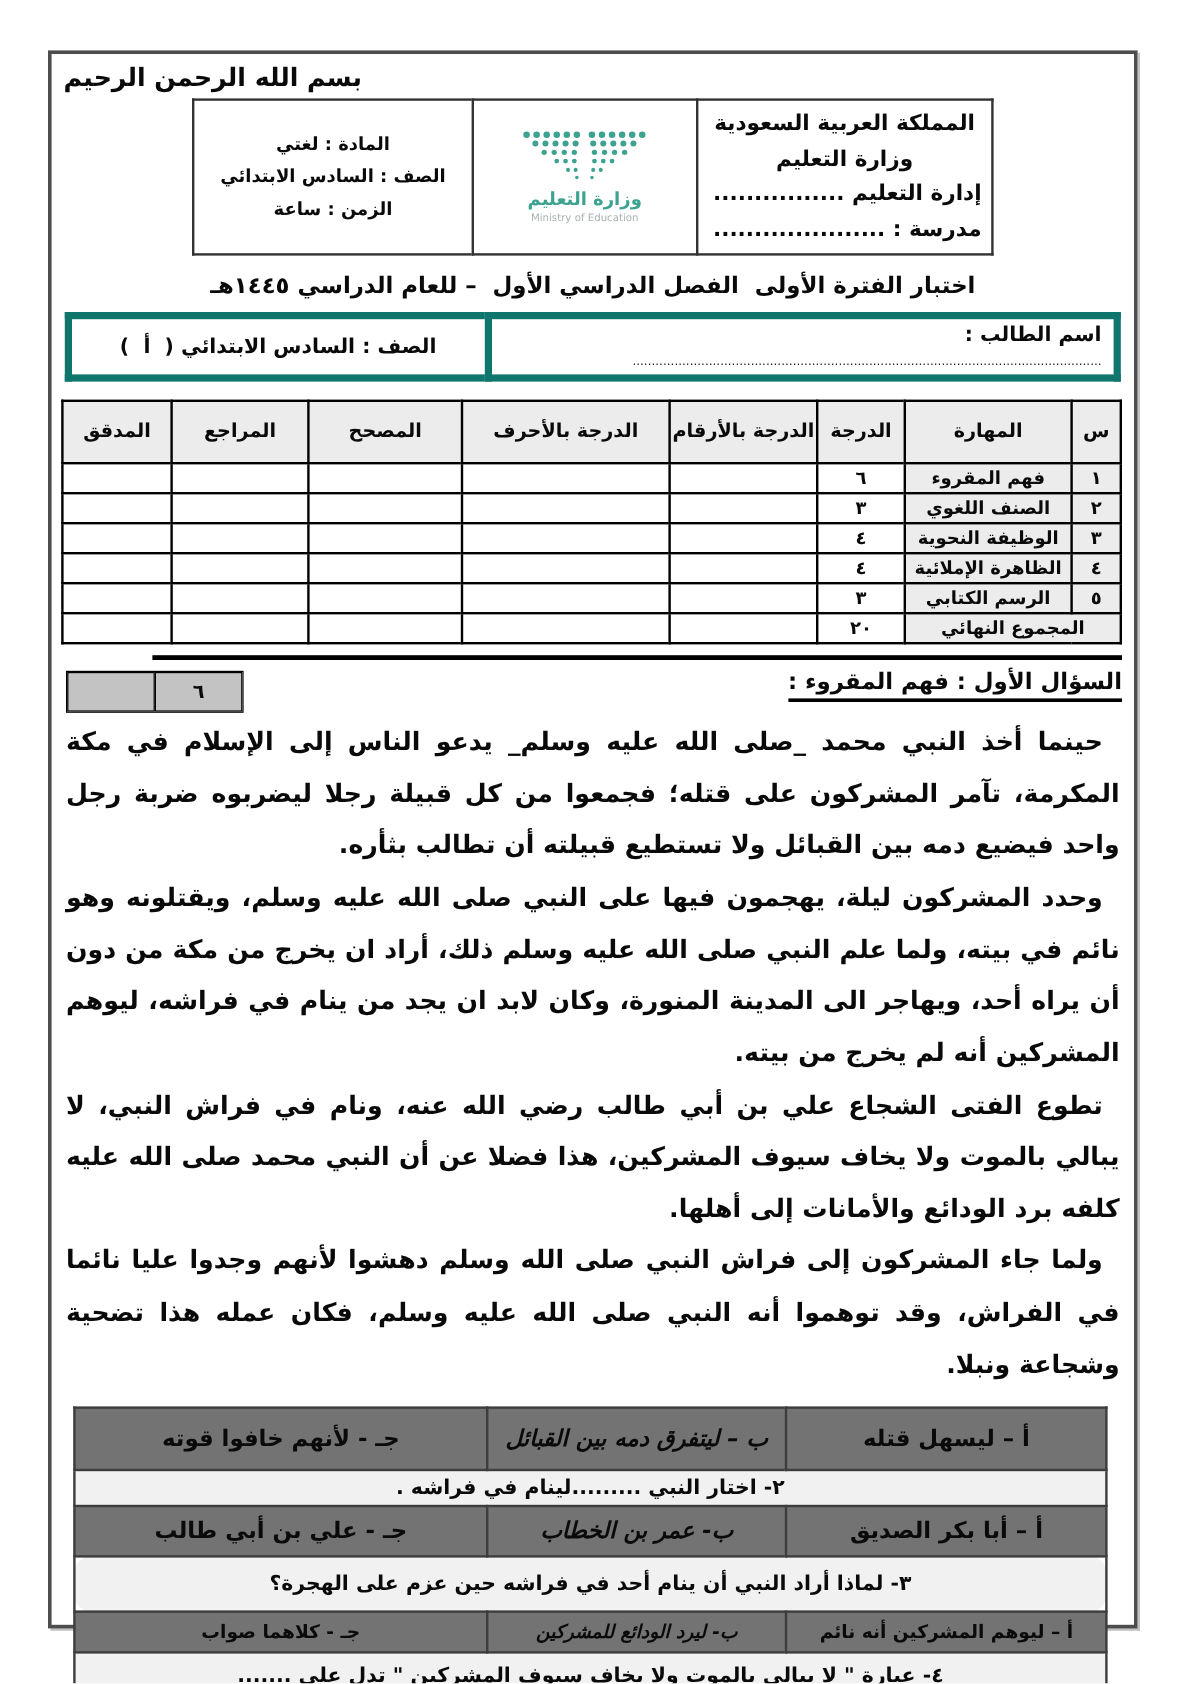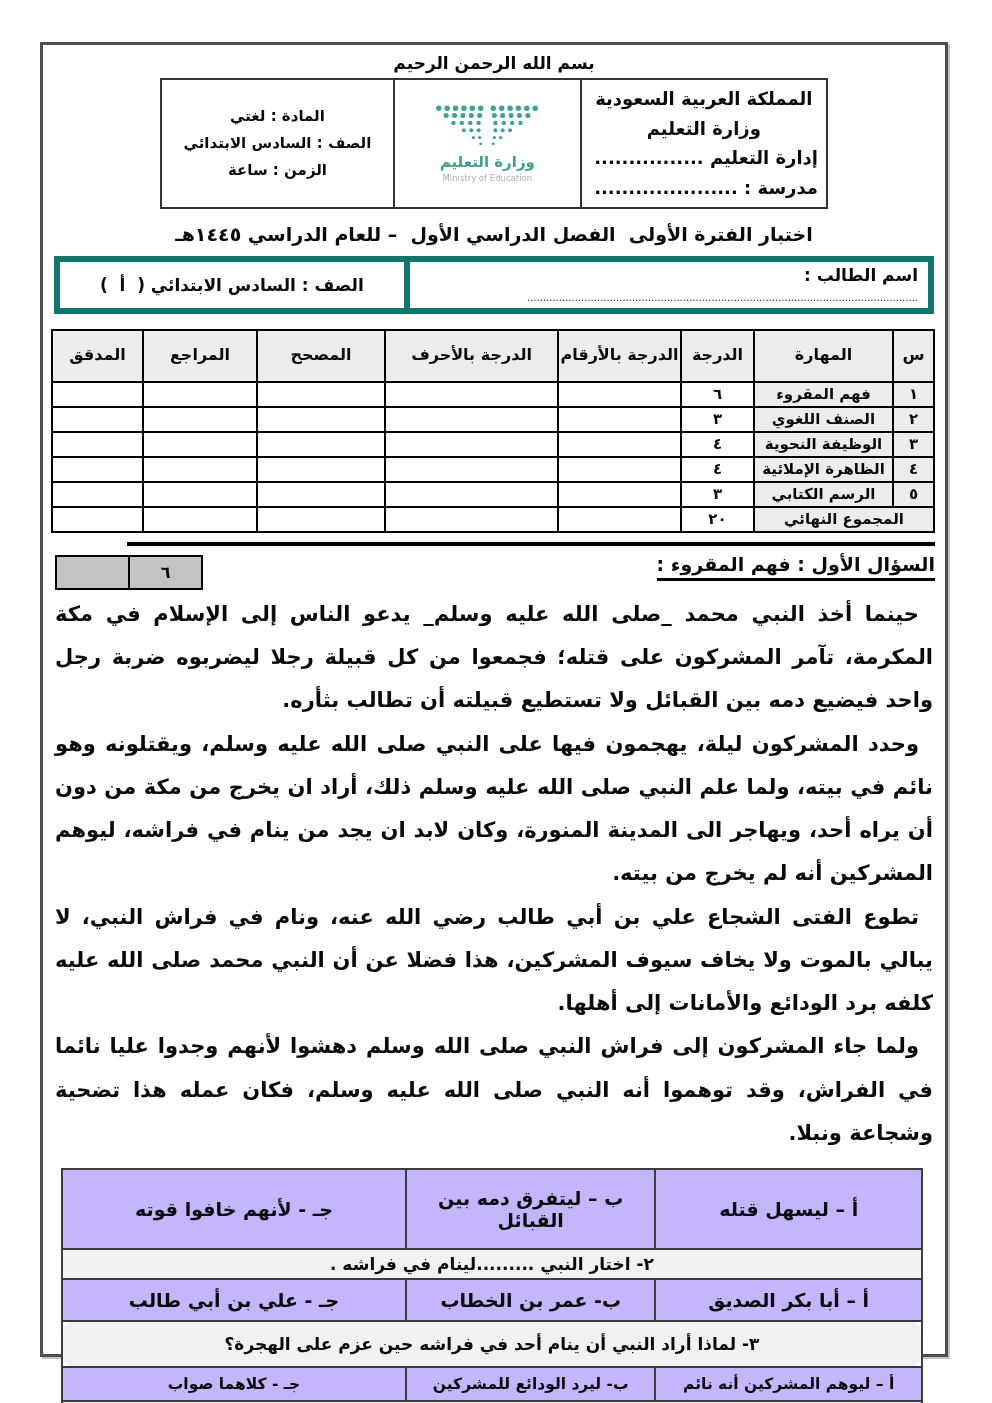--- a/index.html
+++ b/index.html
@@ -2,21 +2,21 @@
 <html lang="ar"><head>
 <meta charset="utf-8">
 <style>
   html,body{margin:0;padding:0;background:#fff;}
   .page{position:relative;width:992px;height:1403px;background:#fff;overflow:hidden;
         font-family:"DejaVu Sans",sans-serif;color:#0a0a0a;}
   .frame{position:absolute;left:40px;top:42px;width:908px;height:1315px;border:3px solid #4d4d4d;
          box-sizing:border-box;padding:6px 10px 0 10px;direction:rtl;box-shadow:2px 2px 0 rgba(120,120,120,.45);}
   .pre{white-space:pre-wrap;}
 
-  .basmala{text-align:center;font-weight:bold;font-size:17px;margin-top:2px;}
+  .basmala{text-align:left;font-weight:bold;font-size:21px;margin-top:2px;}
 
   table{border-collapse:collapse;}
   .header-table{width:668px;margin:5px auto 0;}
   .header-table td{border:2px solid #333;vertical-align:middle;padding:4px 8px;height:98px;box-sizing:border-box;}
   .ht-right{width:247px;font-weight:bold;font-size:18px;line-height:1.65;}
   .ht-right .c{text-align:center;}
   .ht-right .r{text-align:right;}
   .ht-logo{width:187px;text-align:center;}
   .ht-left{width:234px;font-weight:bold;font-size:15px;text-align:center;line-height:1.8;}
   .logo-ar{color:#3da390;font-weight:bold;font-size:15px;margin-top:2px;}
@@ -46,25 +46,25 @@
               align-items:center;justify-content:center;font-weight:bold;font-size:16px;}
 
   .passage{margin-top:3px;padding:0 2px;}
   .passage p{margin:0;font-weight:bold;font-size:21px;line-height:2.06;text-align:justify;text-indent:14px;}
 
   .q-table{width:862px;margin:13px 12px 0 auto;}
   .q-table td{border:2px solid #3d3d3d;font-weight:bold;box-sizing:border-box;}
   .q-head{background:#f1f1f1;font-size:17px;padding:4px 10px;}
   .q-right{text-align:right;}
   .q-center{text-align:center;}
-  .opt{background:#c4b5fd;text-align:center;font-size:19px;}
+  .opt{background:#737373;text-align:center;font-size:19px;}
   .opt-a{width:31%;}
-  .opt-b{width:29%;}
+  .opt-b{width:29%;font-style:italic;}
   .opt-c{width:40%;}
-  .h-q1{height:30px;} .h-o1{height:80px;text-align:center;} .h-q2{height:30px;} .h-o2{height:42px;}
+  .h-q1{height:30px;} .h-o1{height:52px;text-align:center;} .h-q2{height:30px;} .h-o2{height:42px;}
   .h-q3{height:46px;border-radius:14px;} .h-o3{height:34px;} .h-q4{height:40px;}
   .opt-small{font-size:15.5px;}
 </style>
 </head>
 <body>
 
 <div class="page">
   <div class="frame">
 
     <div class="basmala">بسم الله الرحمن الرحيم</div>

